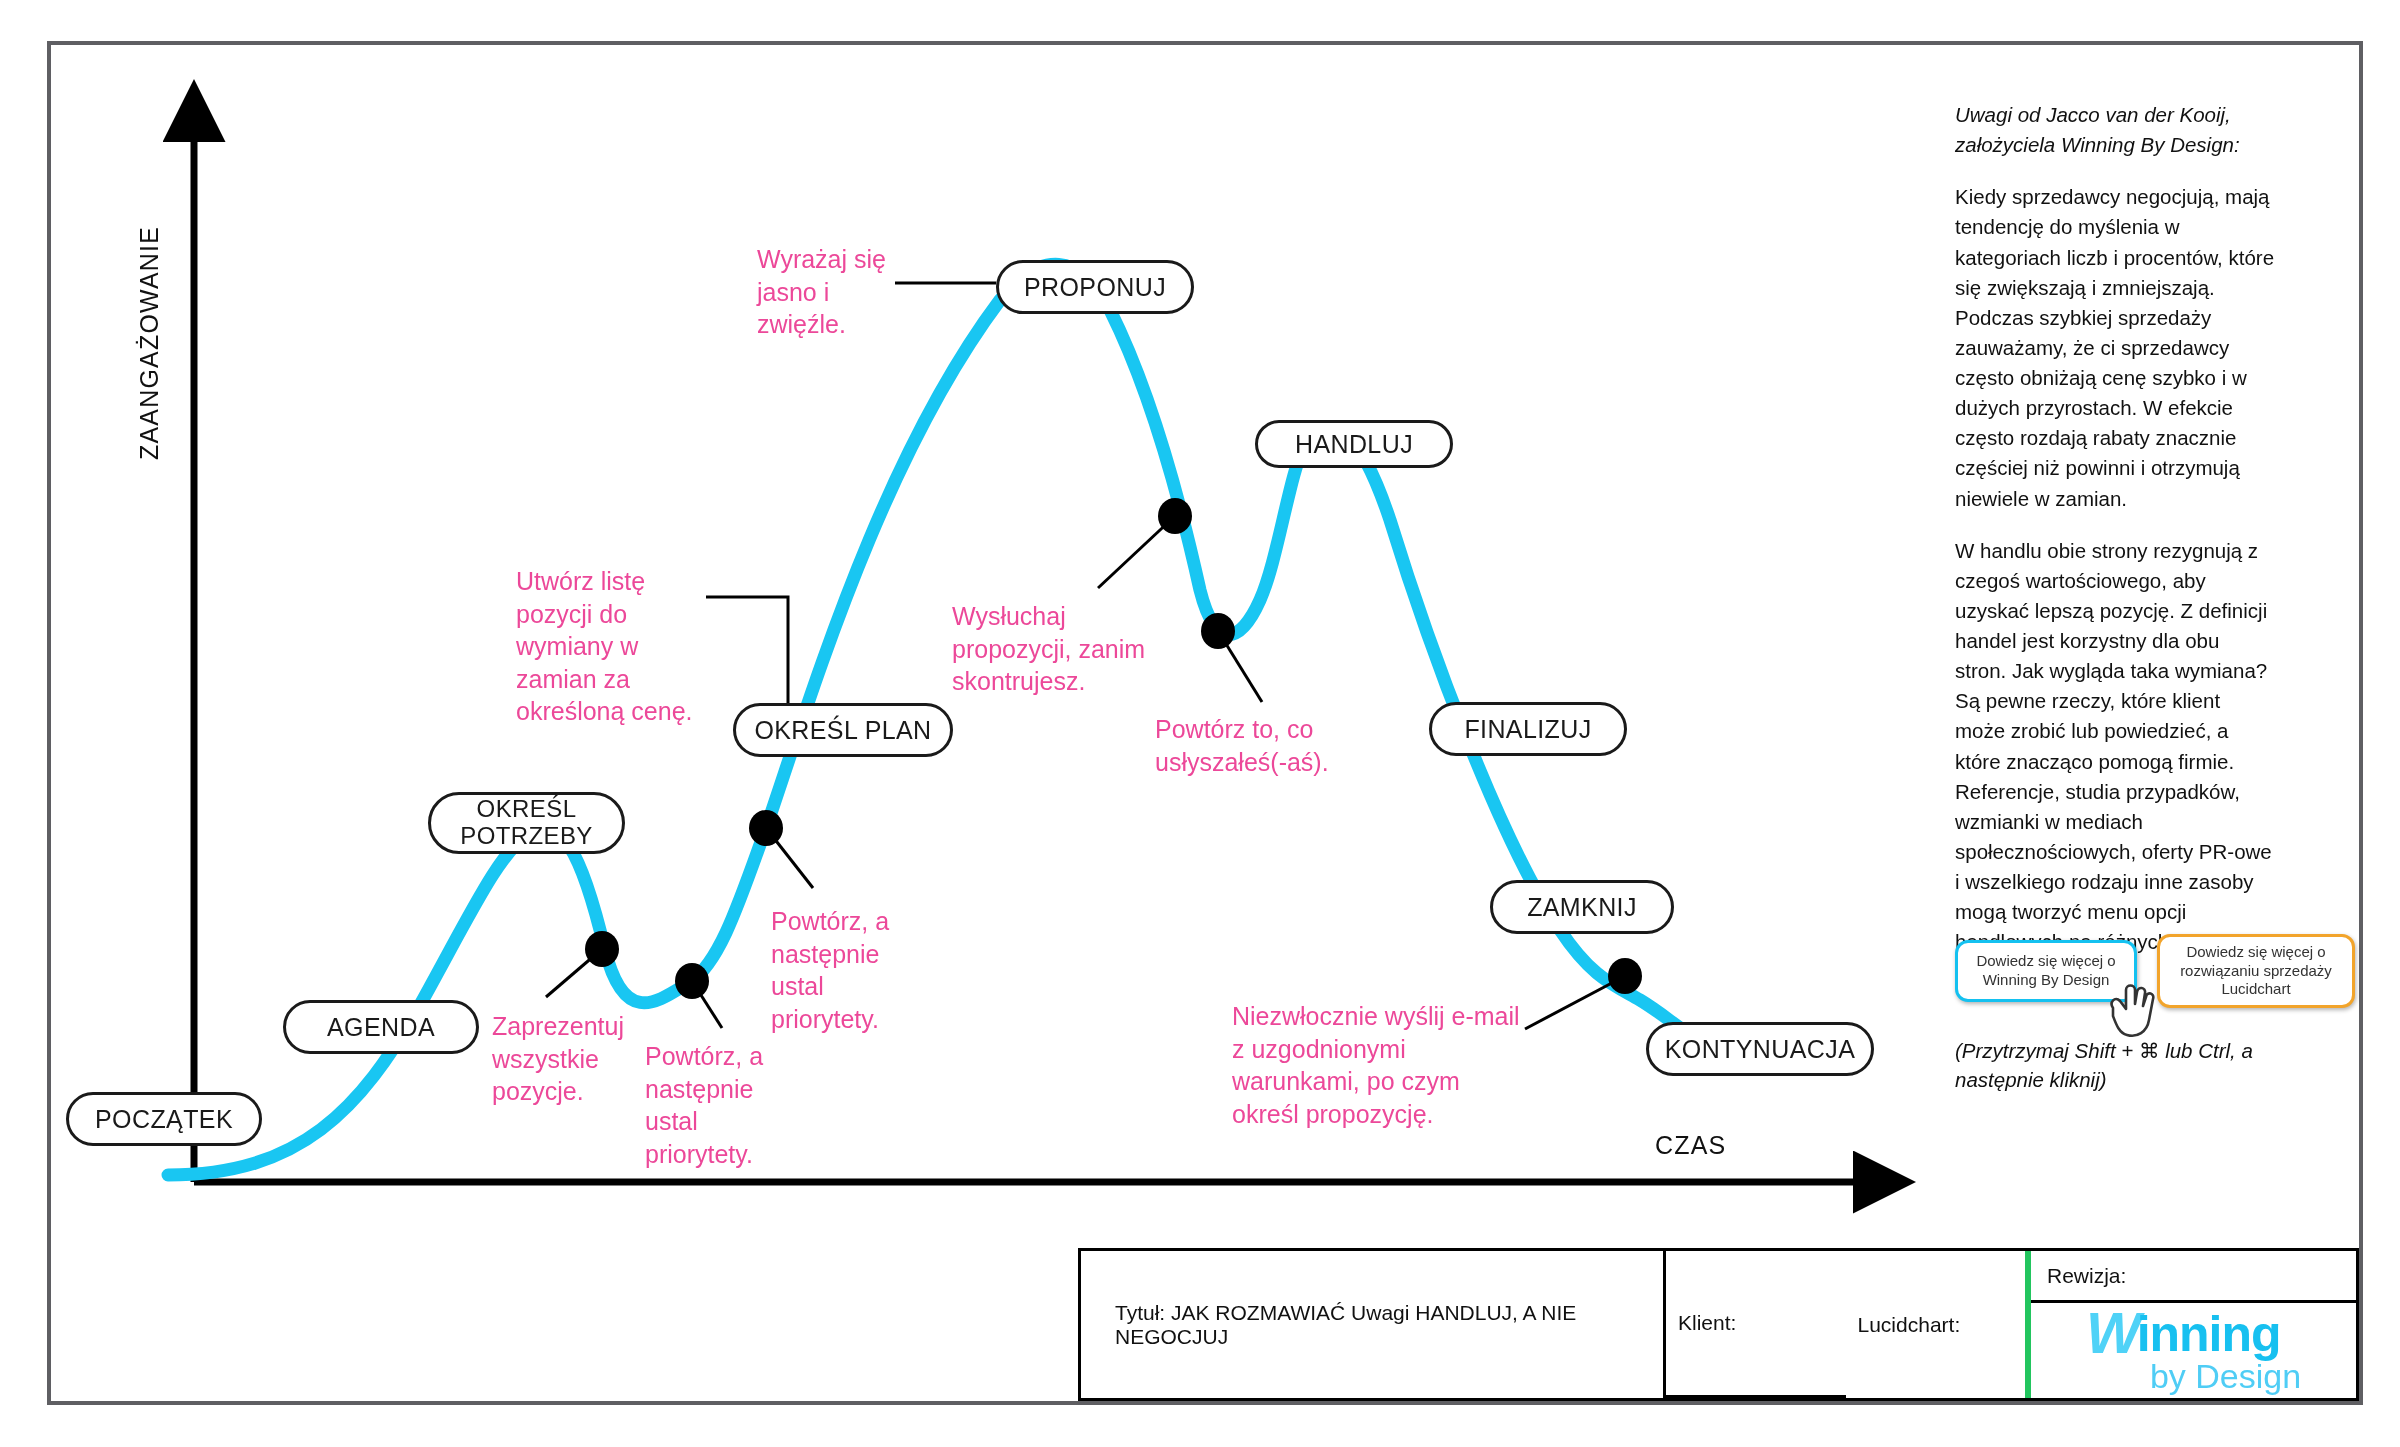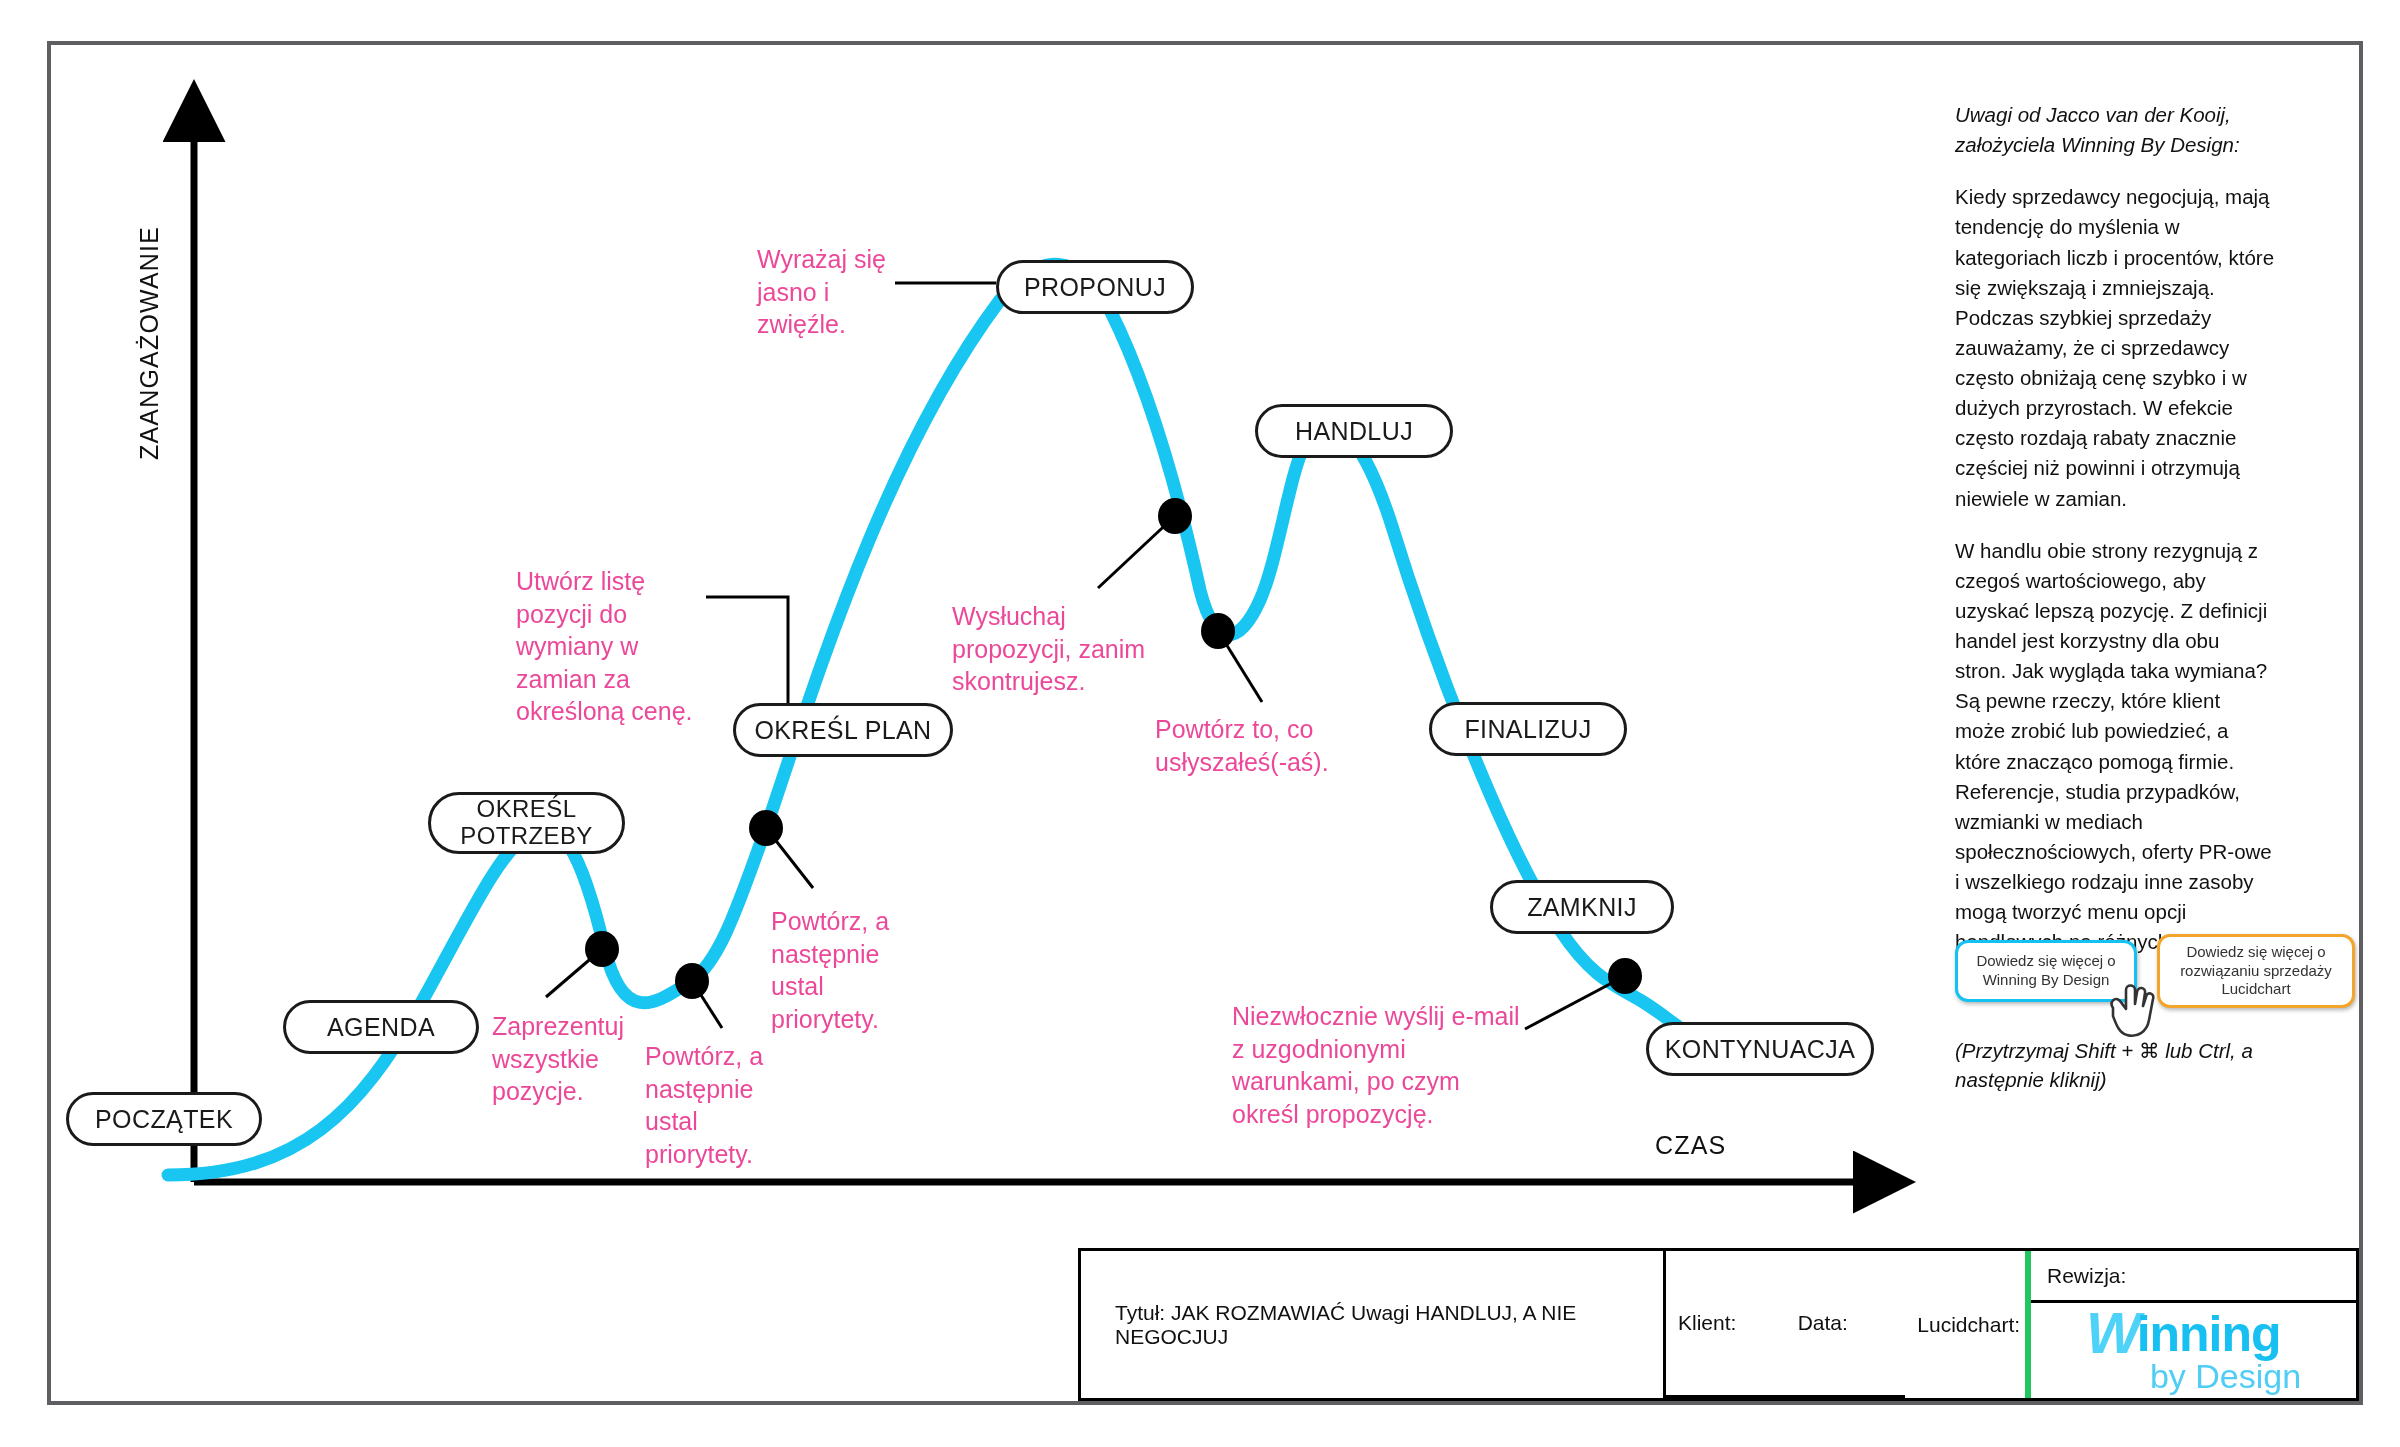--- a/index.html
+++ b/index.html
@@ -119,21 +119,21 @@
 
 <div id="y-axis-caption" class="axis-cap" style="left:135px;top:460px;">ZAANGAŻOWANIE</div>
 <div class="axis-cap" style="left:1655px;top:1131px;">CZAS</div>
 
 <div class="pill" style="left:66px;top:1092px;width:196px;height:54px;">POCZĄTEK</div>
 <div class="pill" style="left:283px;top:1000px;width:196px;height:54px;">AGENDA</div>
 <div class="pill" style="left:428px;top:792px;width:197px;height:62px;font-size:24px;">OKREŚL
 POTRZEBY</div>
 <div class="pill" style="left:733px;top:703px;width:220px;height:54px;">OKREŚL PLAN</div>
 <div class="pill" style="left:996px;top:260px;width:198px;height:54px;">PROPONUJ</div>
-<div class="pill" style="left:1255px;top:404px;width:198px;height:54px;">HANDLUJ</div>
+<div class="pill" style="left:1255px;top:420px;width:198px;height:48px;">HANDLUJ</div>
 <div class="pill" style="left:1429px;top:702px;width:198px;height:54px;">FINALIZUJ</div>
 <div class="pill" style="left:1490px;top:880px;width:184px;height:54px;">ZAMKNIJ</div>
 <div class="pill" style="left:1646px;top:1022px;width:228px;height:54px;">KONTYNUACJA</div>
 
 <div class="anno" style="left:757px;top:243px;width:190px;">Wyrażaj się
 jasno i
 zwięźle.</div>
 <div class="anno" style="left:516px;top:565px;width:200px;">Utwórz listę
 pozycji do
 wymiany w
@@ -178,21 +178,20 @@
              L46 42 C44 54 34 60 24 57 C16 55 13 46 10 38 Z" fill="#ffffff" stroke="#333" stroke-width="2.6" stroke-linejoin="round"></path>
   </svg>
 </div>
 <div id="cta-hint">(Przytrzymaj Shift + ⌘ lub Ctrl, a
 następnie kliknij)</div>
 
 <div id="titleblock">
   <div id="tb-title">Tytuł: JAK ROZMAWIAĆ Uwagi HANDLUJ, A NIE NEGOCJUJ</div>
   <div id="tb-mid">
     <div class="tb-cell">Klient:</div>
-    <div class="tb-cell">Data:</div>
     <div class="tb-cell">Lucidchart:</div>
   </div>
   <div id="tb-right">
     <div id="tb-rev">Rewizja:</div>
     <div id="tb-logo">
       <div id="wbd-logo">
         <div class="logo-row1">
           <span class="logo-w">W</span>
           <span class="logo-inning">inning</span>
         </div>

